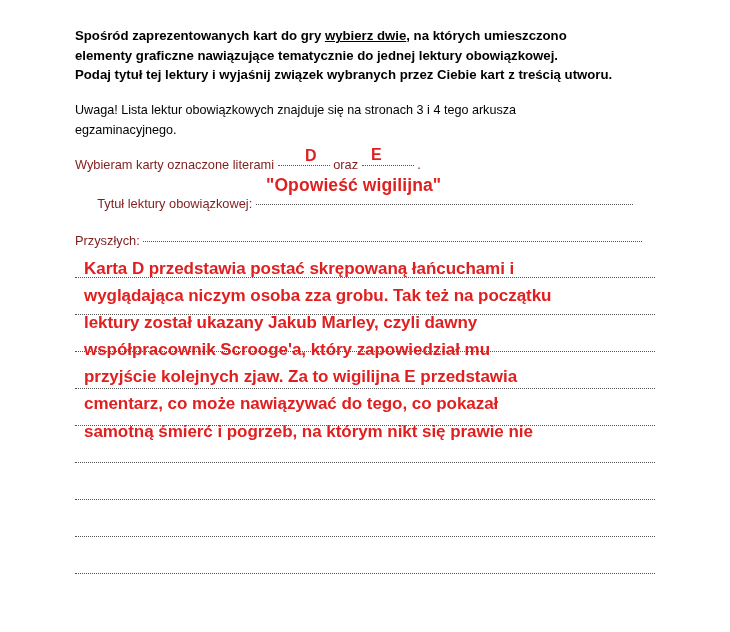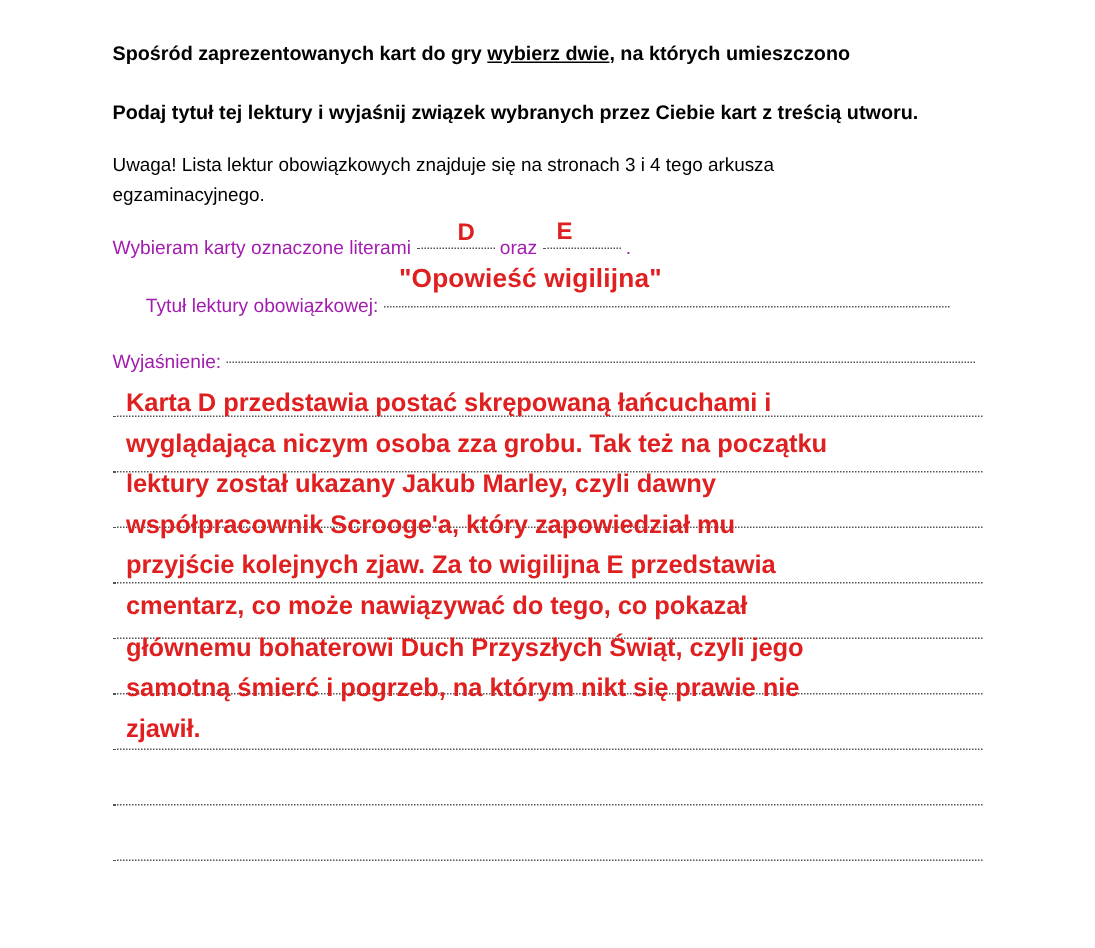--- a/index.html
+++ b/index.html
@@ -49,21 +49,21 @@
     line-height: 20px;
     color: #000;
   }
 
   
   .row {
     position: absolute;
     left: 75px;
     width: 580px;
     font-size: 12.8px;
-    color: #a21caf;
+    color: #7f1d1d;
     white-space: nowrap;
   }
 
   
   .dots {
     display: inline-block;
     border-bottom: 1.6px dotted #555;
     height: 0;
     vertical-align: 3px;
   }
@@ -101,21 +101,21 @@
     z-index: 5;
   }
 </style>
 </head>
 <body>
 
 <div class="page">
 
   <div class="instruction">
     <span>Spośród zaprezentowanych kart do gry </span><span class="u">wybierz dwie</span><span>, na których umieszczono</span><br>
-    <br>
+    <span>elementy graficzne nawiązujące tematycznie do jednej lektury obowiązkowej.</span><br>
     <span>Podaj tytuł tej lektury i wyjaśnij związek wybranych przez Ciebie kart z treścią utworu.</span>
   </div>
 
   <div class="note">
     <span>Uwaga! Lista lektur obowiązkowych znajduje się na stronach 3 i 4 tego arkusza</span><br>
     <span>egzaminacyjnego.</span>
   </div>
 
   <div class="row" style="top:157px;">
     <span>Wybieram karty oznaczone literami</span>
@@ -127,39 +127,37 @@
   <div class="ink ink-letter" style="left:305px; top:148px;">D</div>
   <div class="ink ink-letter" style="left:371px; top:147px;">E</div>
 
   <div class="row" style="top:196px;text-align:center;">
     <span>Tytuł lektury obowiązkowej:</span>
     <span class="dots" style="width:377px;"></span>
   </div>
   <div class="ink ink-title" style="left:266px; top:176px;">"Opowieść wigilijna"</div>
 
   <div class="row" style="top:233px;">
-    <span>Wyjaśnienie:</span>
+    <span>Przyszłych:</span>
     <span class="dots" style="width:499px;"></span>
   </div>
 
   <div class="rule-line" style="top:277px;"></div>
   <div class="rule-line" style="top:314px;"></div>
   <div class="rule-line" style="top:351px;"></div>
   <div class="rule-line" style="top:388px;"></div>
   <div class="rule-line" style="top:425px;"></div>
   <div class="rule-line" style="top:462px;"></div>
   <div class="rule-line" style="top:499px;"></div>
   <div class="rule-line" style="top:536px;"></div>
   <div class="rule-line" style="top:573px;"></div>
 
   <div class="ink ink-answer">
     <div>Karta D przedstawia postać skrępowaną łańcuchami i</div>
     <div>wyglądająca niczym osoba zza grobu. Tak też na początku</div>
     <div>lektury został ukazany Jakub Marley, czyli dawny</div>
     <div>współpracownik Scrooge'a, który zapowiedział mu</div>
     <div>przyjście kolejnych zjaw. Za to wigilijna E przedstawia</div>
     <div>cmentarz, co może nawiązywać do tego, co pokazał</div>
-    <div>głównemu bohaterowi Duch Przyszłych Świąt, czyli jego</div>
     <div>samotną śmierć i pogrzeb, na którym nikt się prawie nie</div>
-    <div>zjawił.</div>
   </div>
 
 </div>
 
 </body></html>

